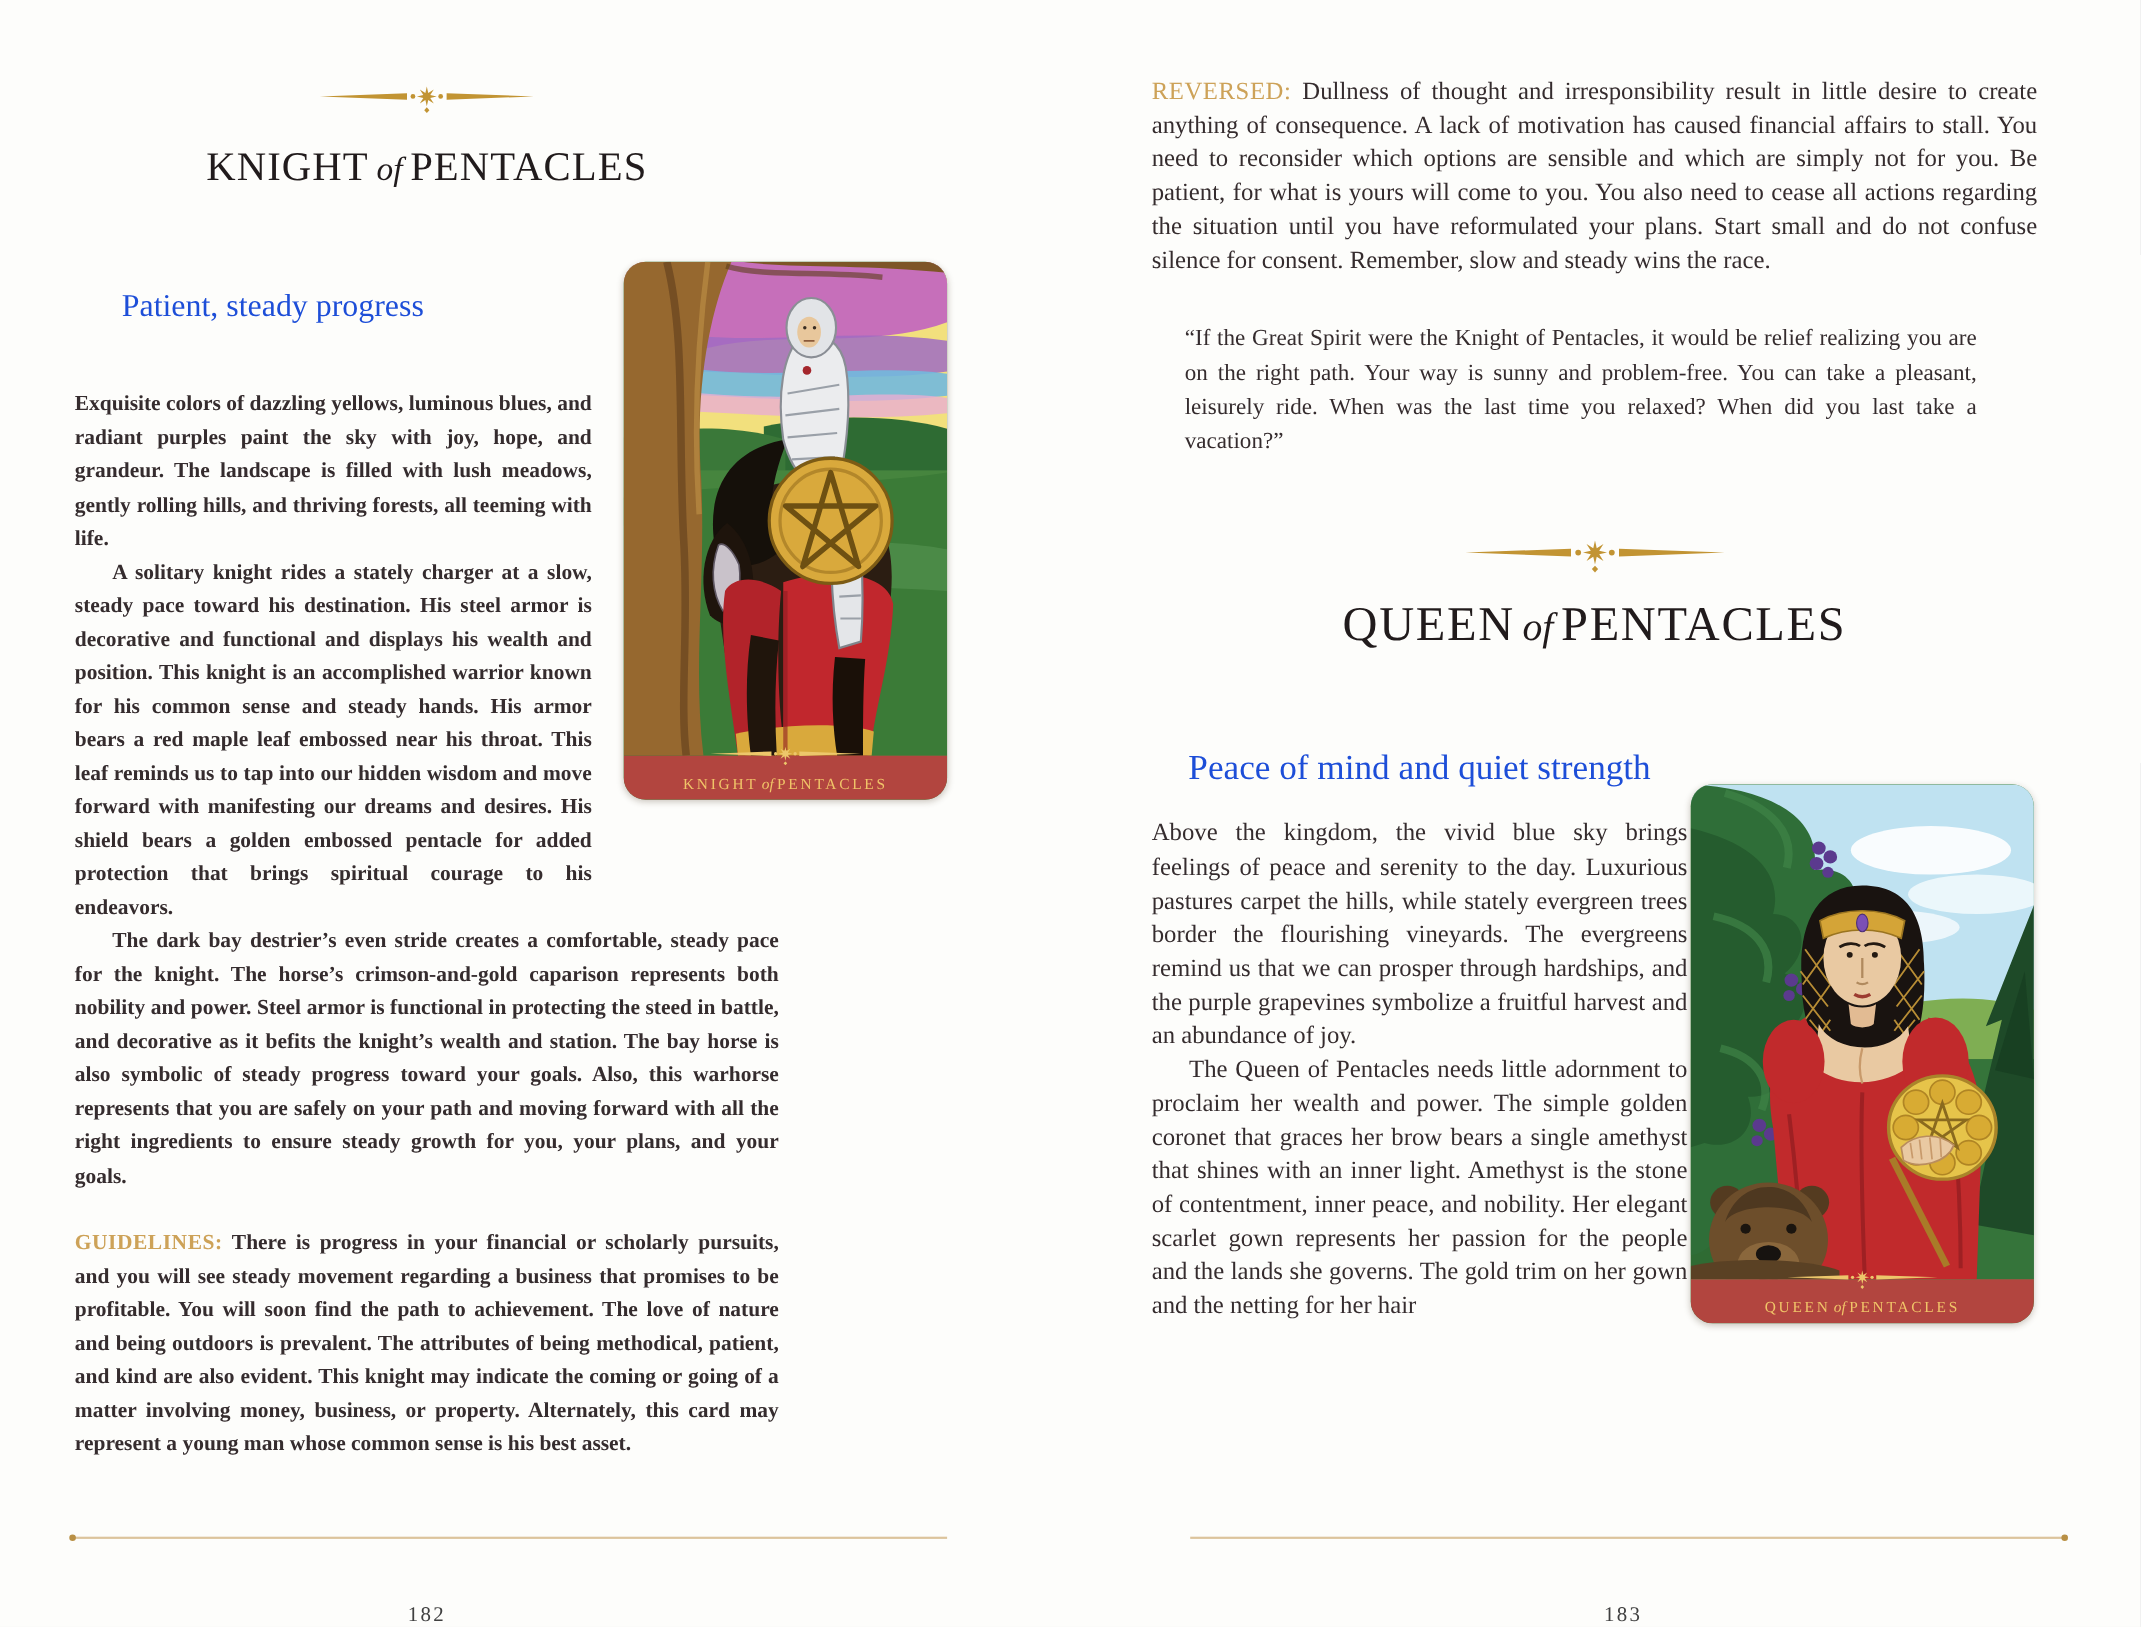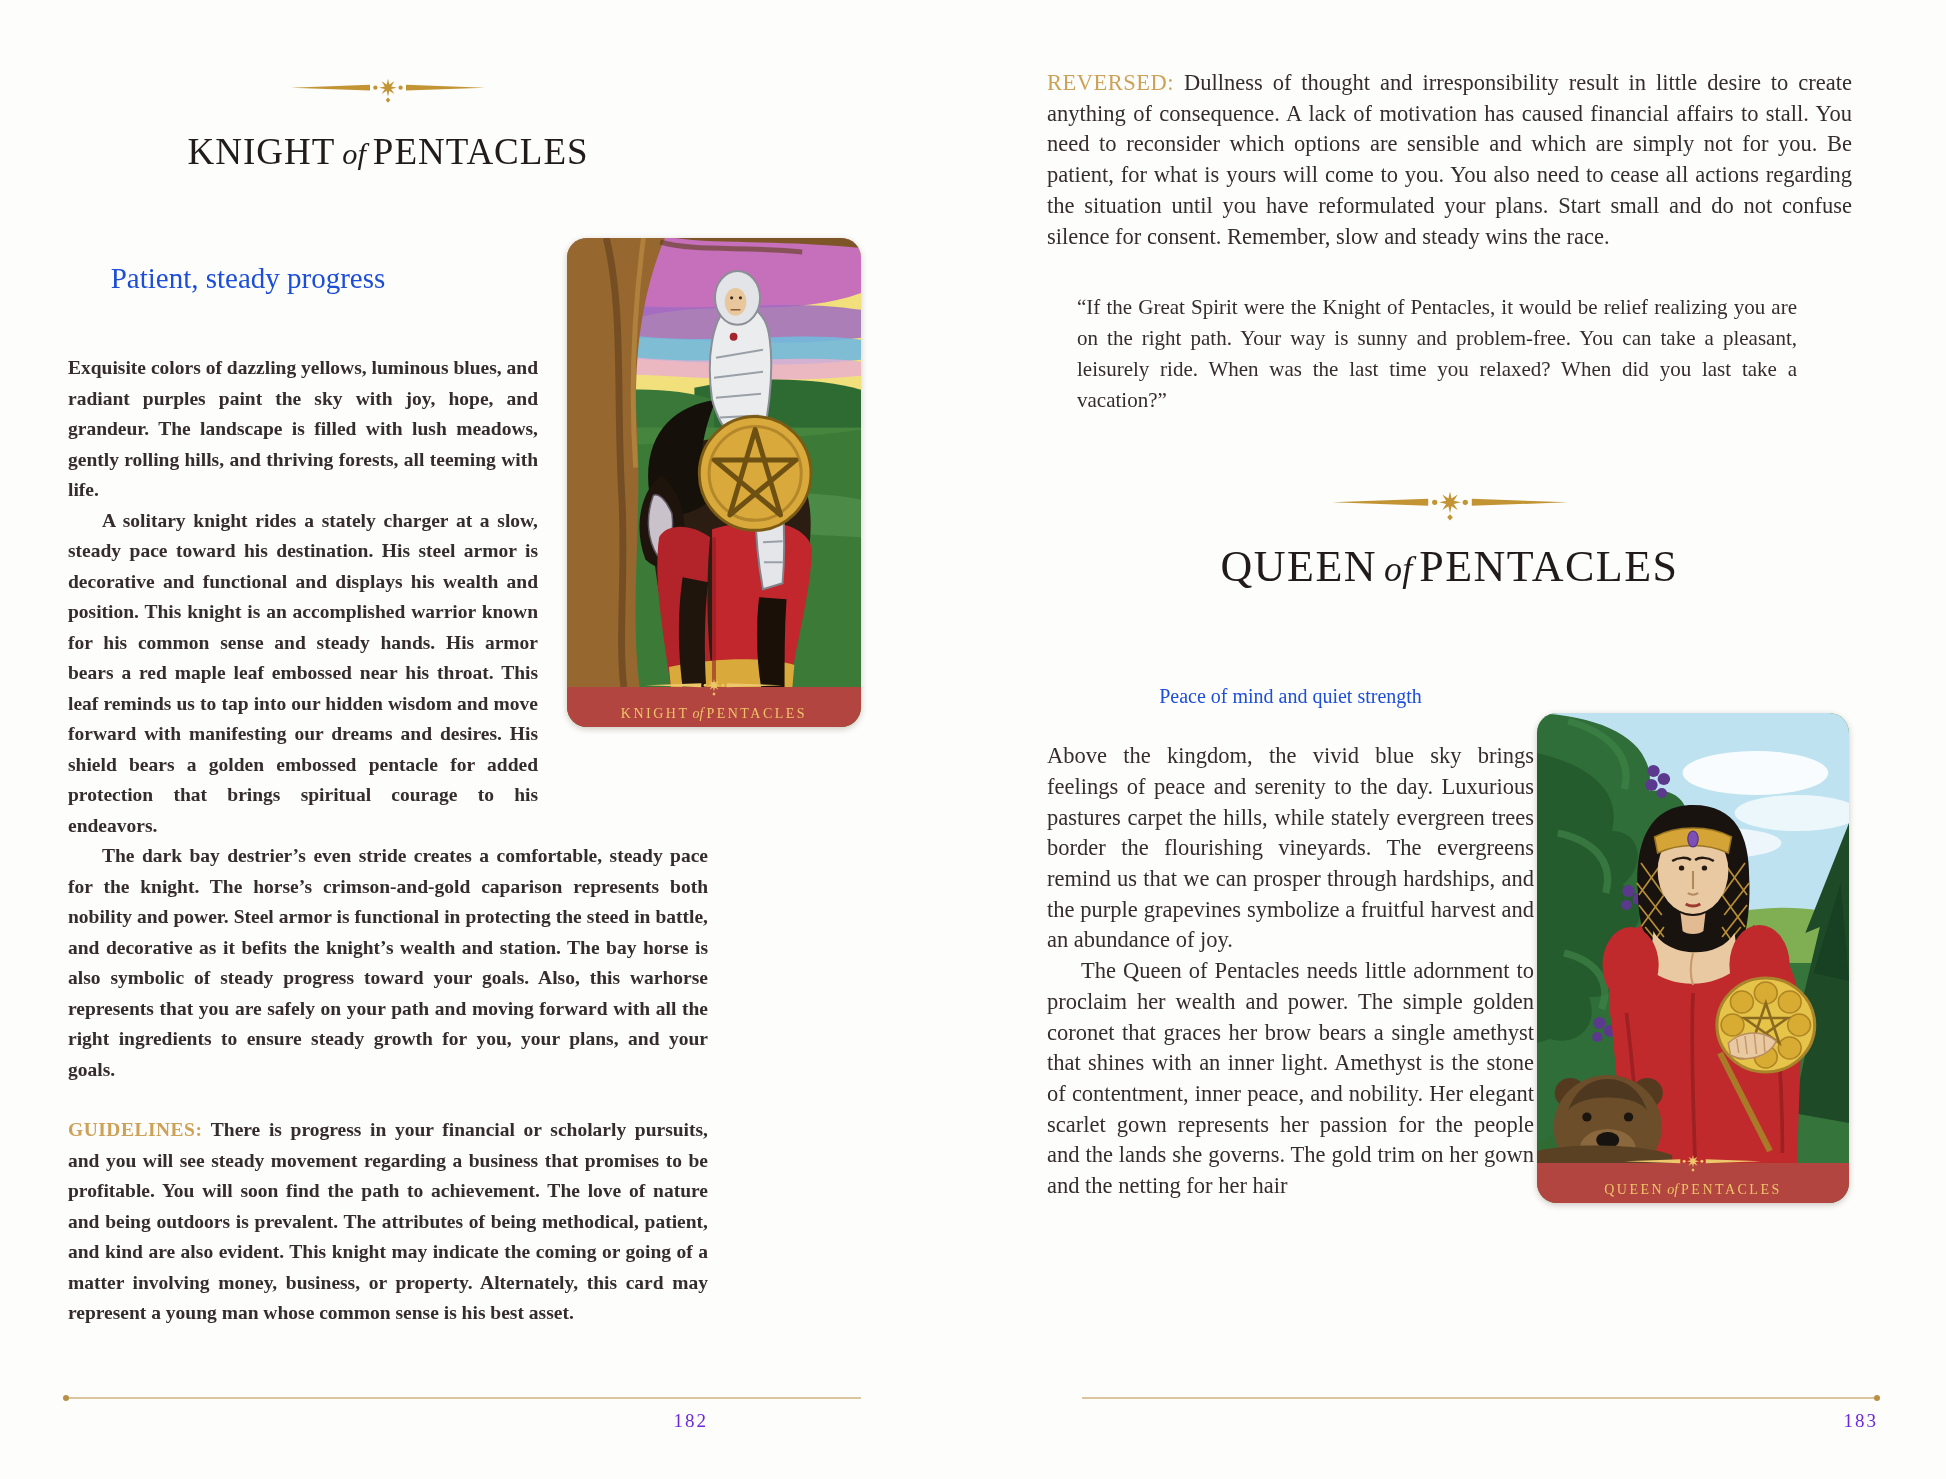--- a/index.html
+++ b/index.html
@@ -16,21 +16,21 @@
   .page-left svg.hdr-orn{width:200px;height:27px;}
   .page-right svg.hdr-orn{width:240px;height:33px;}
 
   h1{margin:0;text-align:center;font-weight:normal;color:#211b1c;}
   .page-left h1{margin-top:20px;font-size:37px;line-height:50px;letter-spacing:1px;}
   .page-right h1{margin-top:14px;font-size:44px;line-height:56px;letter-spacing:1.5px;}
   h1 .of{font-style:italic;text-transform:lowercase;font-size:0.82em;letter-spacing:0;margin:0 7px;}
 
   .subtitle{color:#1d4ed8;text-align:center;}
   .subtitle-left{margin-top:76px;width:360px;font-size:29px;line-height:46px;}
-  .subtitle-right{margin-top:74px;width:487px;font-size:20px;line-height:50px;text-align:center;}
+  .subtitle-right{margin-top:74px;width:487px;font-size:32px;line-height:50px;text-align:center;}
 
   .body-flow{overflow:visible;}
   .spacer-left{float:right;width:170px;height:554px;}
   .spacer-right{float:right;width:318px;height:551px;}
 
   p.body{margin:0;text-align:justify;}
   .page-left p.body{font-size:19.5px;line-height:30.5px;font-weight:bold;}
   .page-right p.body{font-size:22.5px;line-height:30.7px;}
   p.indent{text-indent:34px;}
   .page-left .p1{margin-top:52px;}
@@ -53,21 +53,21 @@
   .card-caption{position:absolute;bottom:5px;width:100%;text-align:center;color:#f0c468;
                 font-size:14px;letter-spacing:2.5px;}
   .card-caption .of{font-style:italic;text-transform:lowercase;letter-spacing:0;margin:0 3px;}
 
   .footer-rule{position:absolute;top:1397px;width:796px;height:2px;background:#dcc49c;}
   .rule-left{left:65px;}
   .rule-right{left:1082px;}
   .rule-dot{position:absolute;top:-2px;width:6px;height:6px;border-radius:50%;background:#b99045;}
   .rule-left .rule-dot{left:-2px;}
   .rule-right .rule-dot{right:-2px;}
-  .pagenum{position:absolute;top:1410px;text-align:right;color:#6d28d9;
+  .pagenum{position:absolute;top:1458px;text-align:center;color:#404040;
            font-size:19px;letter-spacing:2px;}
   .pagenum-left{left:68px;width:640px;}
   .pagenum-right{left:1073px;width:805px;}
   .hidden-defs{position:absolute;width:0;height:0;overflow:hidden;}
 </style>
 </head>
 <body>
 
 <svg class="hidden-defs" aria-hidden="true">
   <symbol id="orn" viewBox="0 0 220 30">

